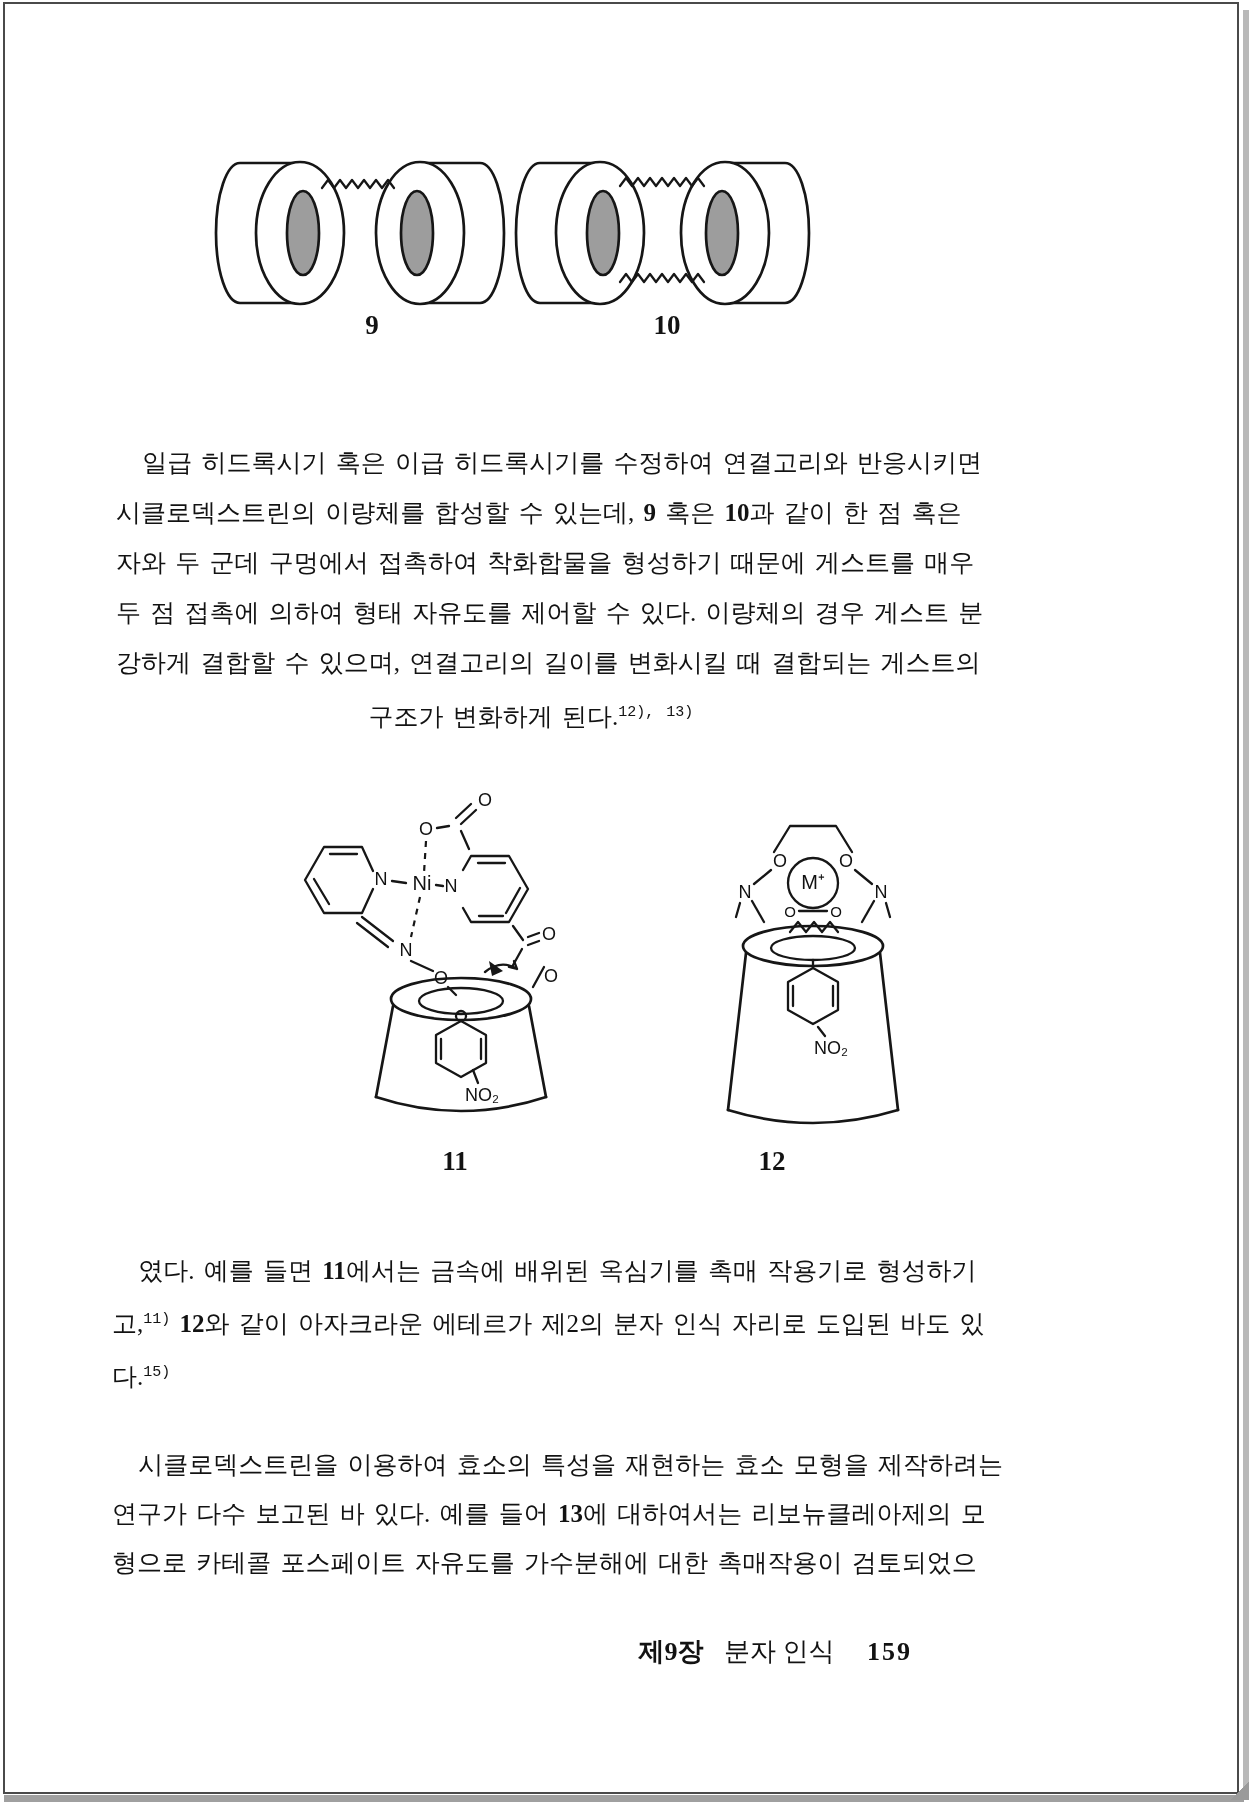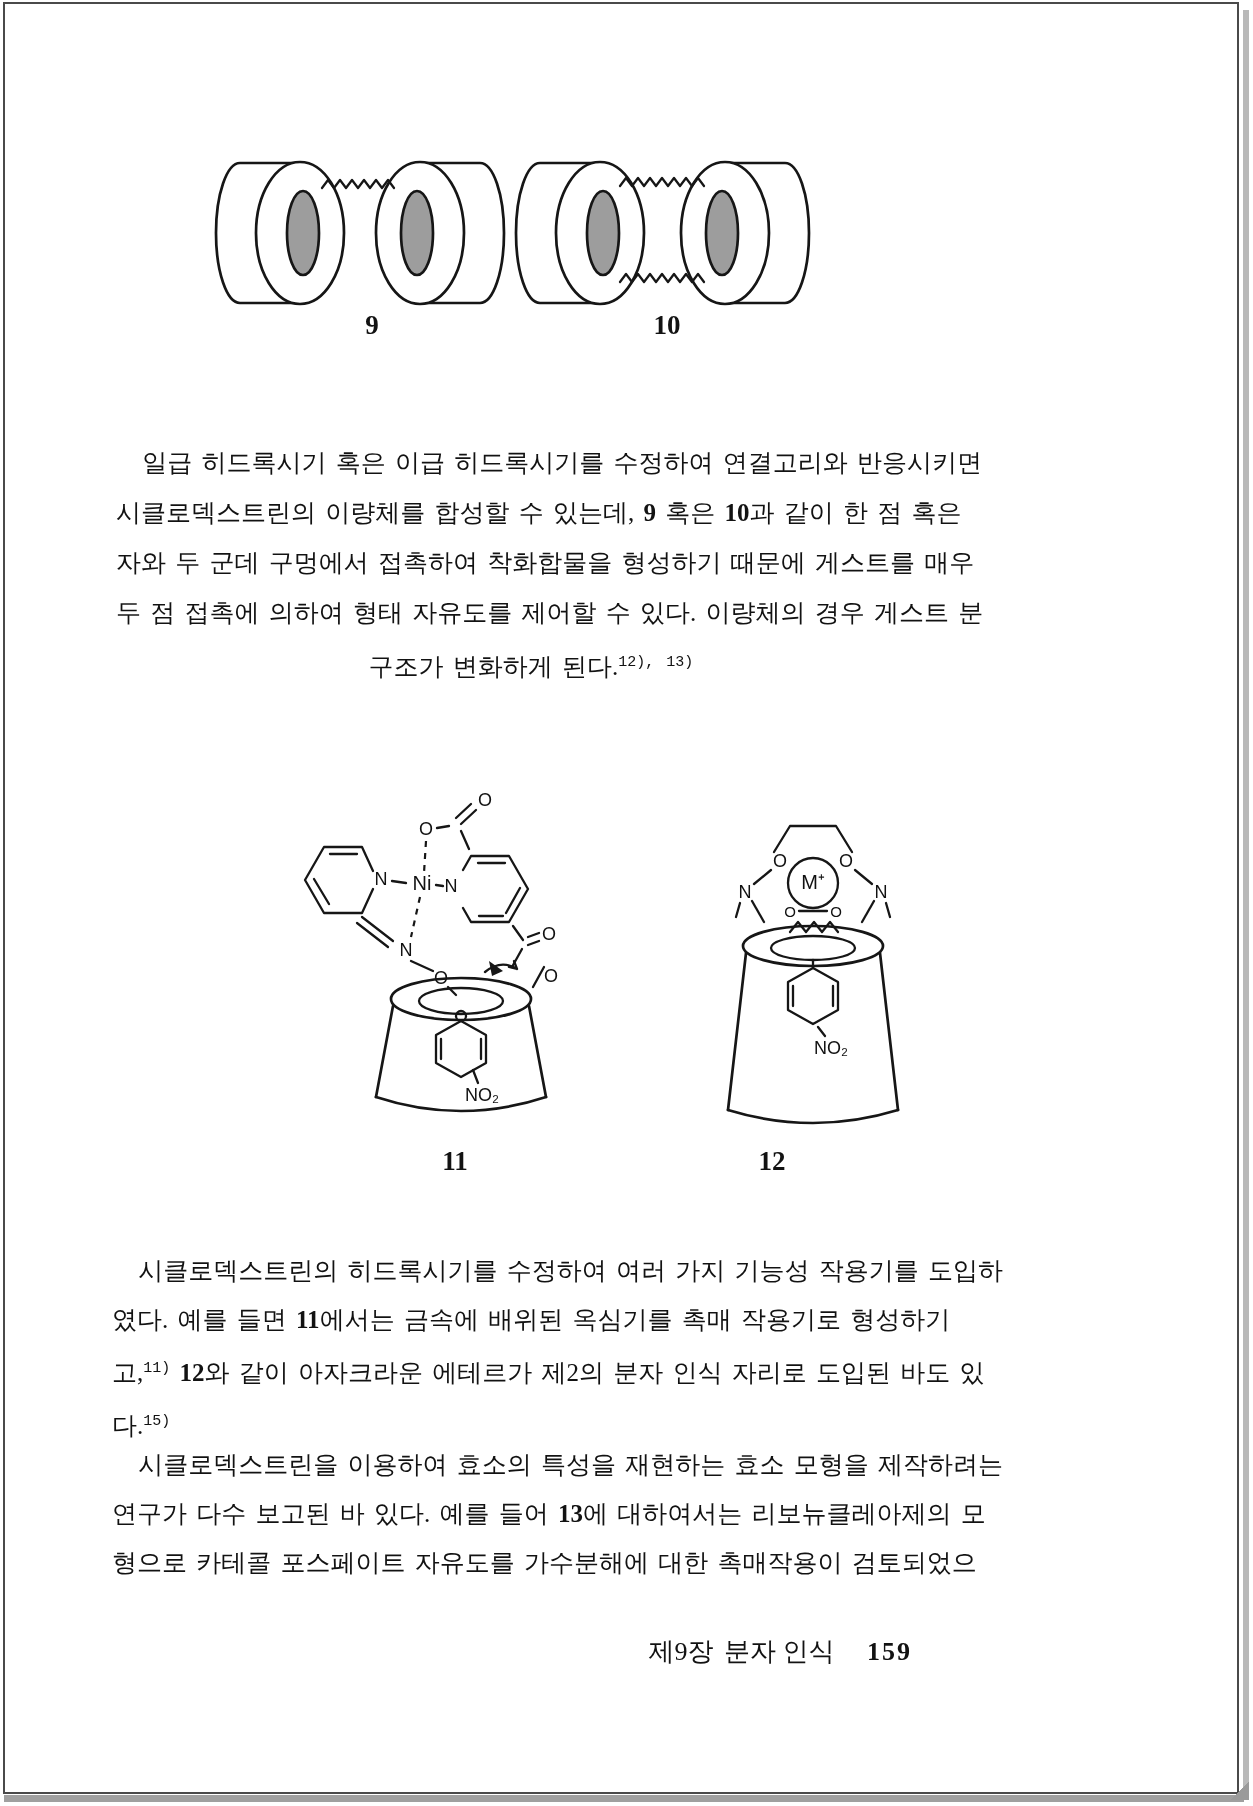--- a/index.html
+++ b/index.html
@@ -18,21 +18,21 @@
   .para{position:absolute;font-size:25px;word-spacing:3px;letter-spacing:0px;}
   .tline{white-space:nowrap;}
   .para .tline:first-child{text-indent:1.05em;}
   .seg-b{font-weight:bold;}
   .para sup{font-size:15px;vertical-align:super;letter-spacing:0;font-family:Liberation Mono, monospace;}
 
   .fig-label{position:absolute;font-weight:bold;font-size:27px;text-align:center;width:80px;}
 
   .footer{position:absolute;left:112px;top:1634px;width:800px;text-align:right;font-size:26px;}
   .footer .pagenum{font-weight:bold;margin-left:26px;letter-spacing:2px;text-align:center;}
-  .footer .part{margin-right:4px;}
+  .footer .part{margin-right:14px;font-weight:bold;}
 
   svg{position:absolute;overflow:visible;}
   .ln{stroke:#161616;stroke-width:2.3;fill:none;stroke-linecap:round;stroke-linejoin:round;}
   .lnth{stroke:#161616;stroke-width:2.7;fill:none;stroke-linecap:round;stroke-linejoin:round;}
   .dash{stroke:#161616;stroke-width:2.2;fill:none;stroke-dasharray:6 6;}
   .whitefill{fill:#ffffff;}
   .holefill{fill:#9d9d9d;}
   .atom{font-family:"Liberation Sans", sans-serif;font-size:18px;fill:#111;
     text-anchor:middle;dominant-baseline:middle;}
   .atom-big{font-family:"Liberation Sans", sans-serif;font-size:20px;fill:#111;
@@ -70,20 +70,21 @@
   </g>
 </svg>
 <div class="fig-label" style="left:332px;top:310px;">9</div>
 <div class="fig-label" style="left:627px;top:310px;">10</div>
 
 <div class="para" style="left:116px;top:438px;width:830px;line-height:50px;text-align:center;">
     <div class="tline"><span>일급 히드록시기 혹은 이급 히드록시기를 수정하여 연결고리와 반응시키면</span></div>
     <div class="tline"><span>시클로덱스트린의 이량체를 합성할 수 있는데, </span><span class="seg-b">9</span><span> 혹은 </span><span class="seg-b">10</span><span>과 같이 한 점 혹은</span></div>
     <div class="tline"><span>자와 두 군데 구멍에서 접촉하여 착화합물을 형성하기 때문에 게스트를 매우</span></div>
     <div class="tline"><span>두 점 접촉에 의하여 형태 자유도를 제어할 수 있다. 이량체의 경우 게스트 분</span></div>
+    <div class="tline"><span>강하게 결합할 수 있으며, 연결고리의 길이를 변화시킬 때 결합되는 게스트의</span></div>
     <div class="tline"><span>구조가 변화하게 된다.</span><sup>12), 13)</sup></div>
   </div>
 
 <svg style="left:245px;top:775px;" width="400" height="360" viewBox="0 0 400 360">
 
   <g>
     <path class="ln" d="M216,49 L231,35"></path>
       <path class="ln" d="M211,43 L226,29"></path>
     <path class="ln" d="M204,51 L192,53"></path>
     <path class="ln" d="M216,56 L224,74"></path>
@@ -187,21 +188,20 @@
       <path class="ln" d="M178,247 L185,256"></path>
       <text class="atom" x="191" y="269">NO₂</text>
     </g>
   </g>
 </svg>
 
 <div class="fig-label" style="left:415px;top:1146px;">11</div>
 <div class="fig-label" style="left:732px;top:1146px;">12</div>
 
 <div class="para" style="left:112px;top:1246px;width:830px;line-height:49px;">
-    <div class="tline"><span>시클로덱스트린의 히드록시기를 수정하여 여러 가지 기능성 작용기를 도입하</span></div>
     <div class="tline"><span>였다. 예를 들면 </span><span class="seg-b">11</span><span>에서는 금속에 배위된 옥심기를 촉매 작용기로 형성하기</span></div>
     <div class="tline"><span>고,</span><sup>11)</sup><span> </span><span class="seg-b">12</span><span>와 같이 아자크라운 에테르가 제2의 분자 인식 자리로 도입된 바도 있</span></div>
     <div class="tline"><span>다.</span><sup>15)</sup></div>
   </div>
 
 <div class="para" style="left:112px;top:1440px;width:830px;line-height:49px;">
     <div class="tline"><span>시클로덱스트린을 이용하여 효소의 특성을 재현하는 효소 모형을 제작하려는</span></div>
     <div class="tline"><span>연구가 다수 보고된 바 있다. 예를 들어 </span><span class="seg-b">13</span><span>에 대하여서는 리보뉴클레아제의 모</span></div>
     <div class="tline"><span>형으로 카테콜 포스페이트 자유도를 가수분해에 대한 촉매작용이 검토되었으</span></div>
   </div>

